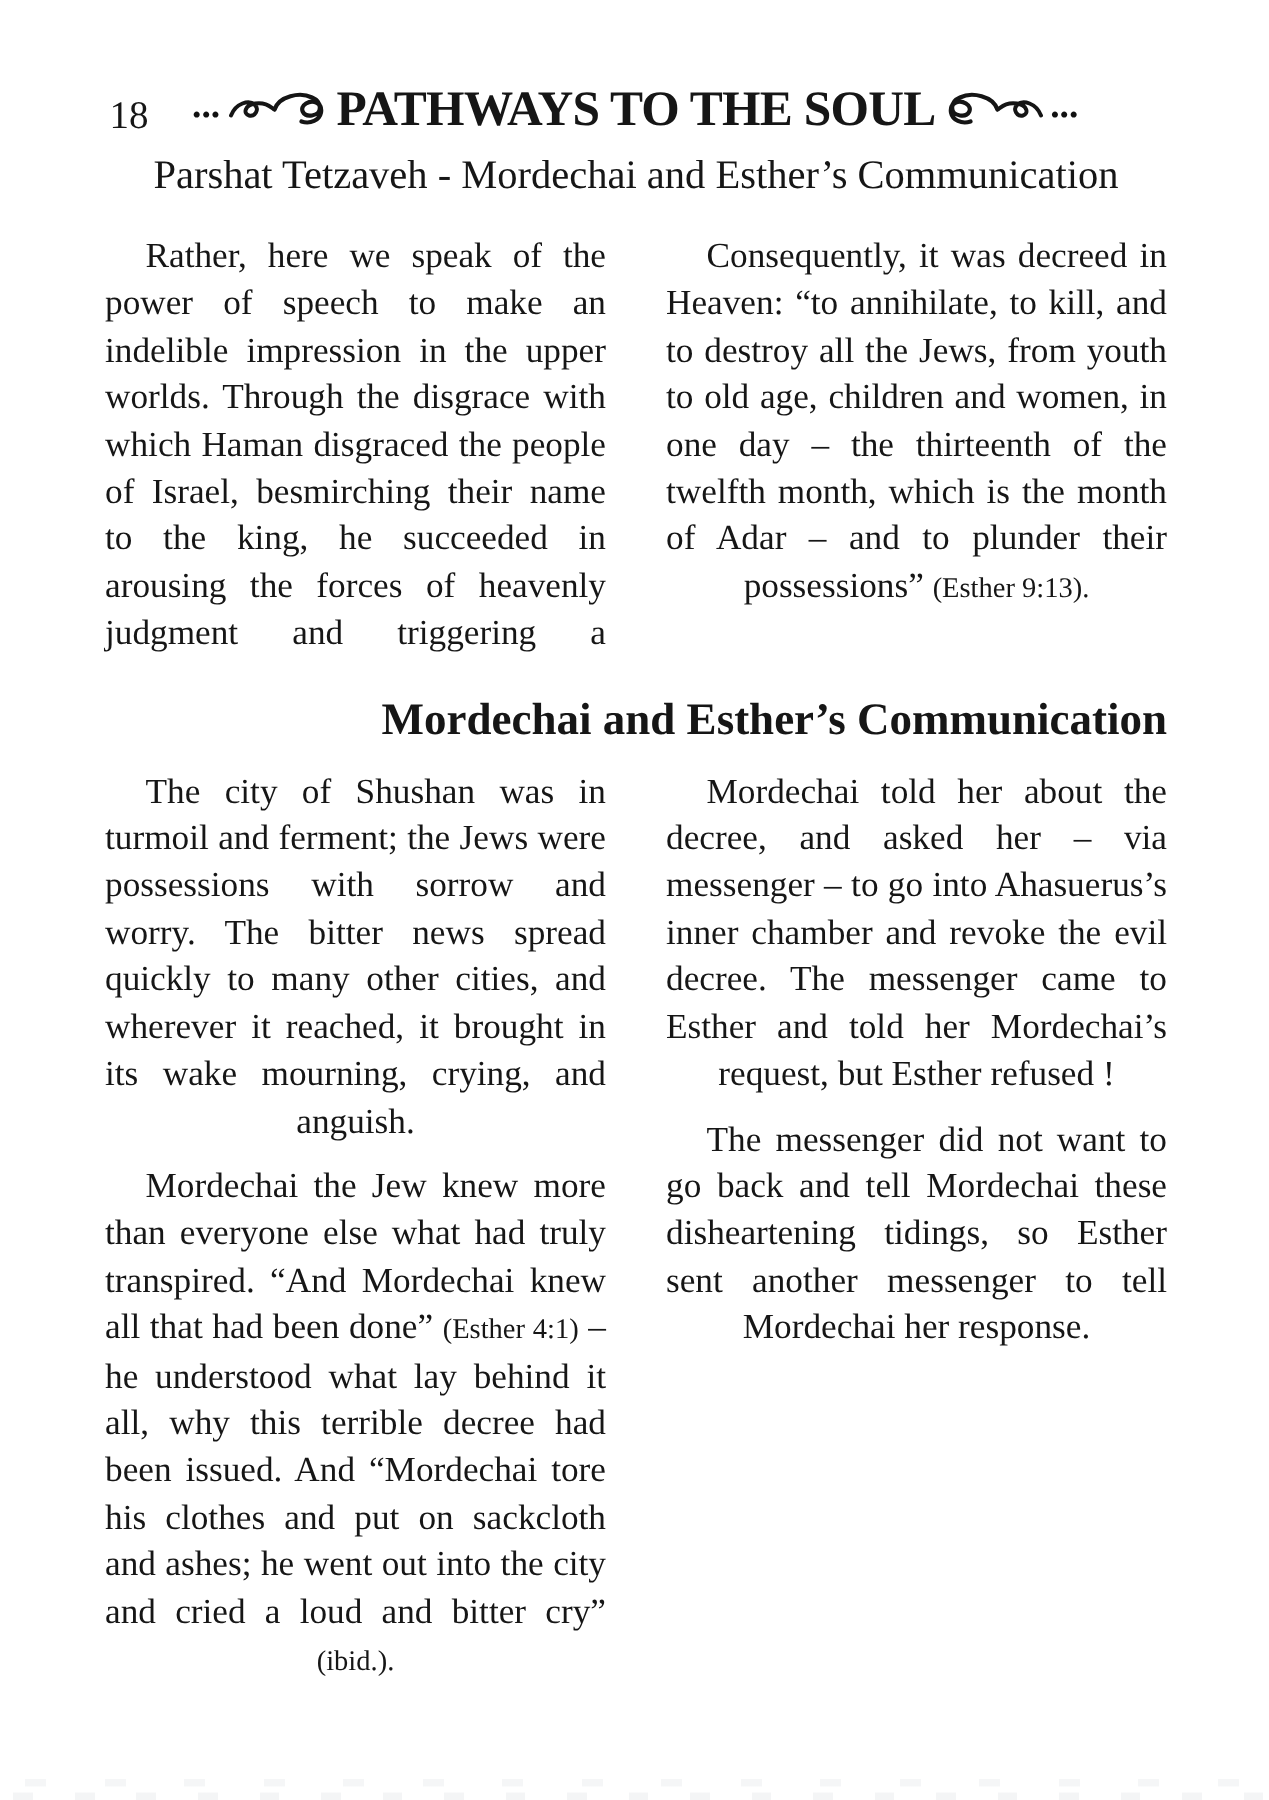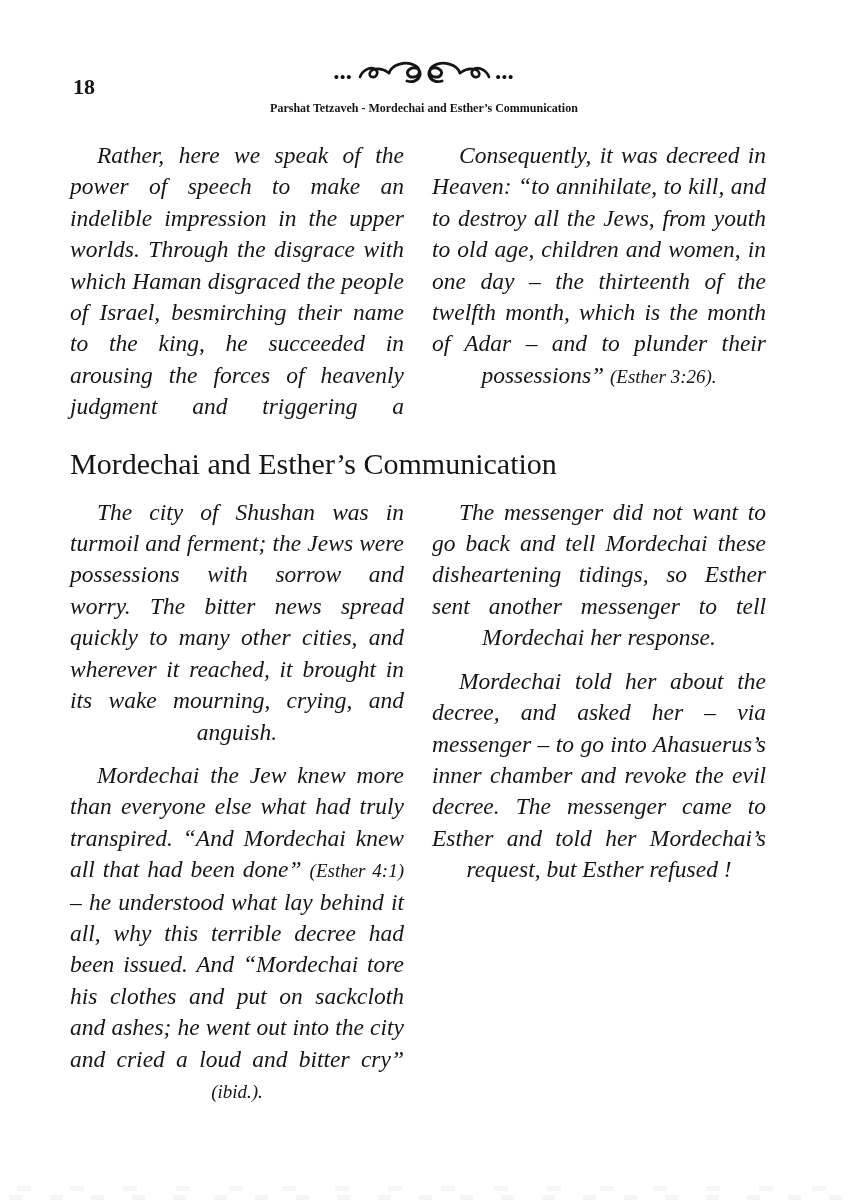--- a/index.html
+++ b/index.html
@@ -4,36 +4,36 @@
 <style>
   html,body{margin:0;padding:0;}
   body{
     width:846px;height:1200px;background:#ffffff;position:relative;overflow:hidden;
     font-family:"Liberation Serif","DejaVu Serif",serif;color:#161616;
     -webkit-font-smoothing:antialiased;
   }
   .page{position:absolute;inset:0;padding:50px 68px 0 70px;box-sizing:border-box;}
   
   .header{position:relative;text-align:center;}
-  .page-num{position:absolute;left:3px;top:24px;font-weight:bold;font-size:22px;}
+  .page-num{position:absolute;left:3px;top:12px;font-weight:normal;font-size:26px;}
   .title-row{display:flex;justify-content:center;align-items:center;gap:5px;height:46px;}
   .dots{font-weight:bold;font-size:15px;letter-spacing:1px;color:#111;position:relative;top:4px;}
   .flourish{display:block;}
   .flourish-right{transform:scaleX(-1);}
   .book-title{font-weight:bold;font-size:33px;letter-spacing:-0.5px;white-space:nowrap;padding:0 3px;}
-  .subtitle{font-weight:bold;font-size:12px;margin-top:5px;}
+  .subtitle{font-weight:normal;font-size:27px;margin-top:5px;}
   
-  .two-col{display:flex;gap:28px;margin-top:24px;font-style:italic;}
+  .two-col{display:flex;gap:40px;margin-top:24px;}
   .col{width:334px;}
   p.para{margin:0 0 12px 0;font-size:23.5px;line-height:31.4px;text-align:justify;}
   p.para.indent{text-indent:27px;}
   p.para.last-center{text-align-last:center;}
   p.para.last-justify{text-align-last:justify;}
   .cite{font-size:19px;}
-  .section-heading{text-align:left;font-weight:normal;font-size:30px;margin:12px 0 16px 0;}
+  .section-heading{text-align:right;font-weight:bold;font-size:30px;margin:12px 0 16px 0;}
   
   .artifact{
     position:absolute;bottom:0;left:0;width:100%;height:14px;opacity:.55;pointer-events:none;
     background:
       repeating-linear-gradient(90deg,transparent 0 9px,#eceef0 9px 22px,transparent 22px 41px) 0 9px/100% 5px no-repeat,
       repeating-linear-gradient(90deg,transparent 0 17px,#eef0f2 17px 31px,transparent 31px 53px) 0 0/100% 5px no-repeat;
   }
 </style>
 </head>
 <body>
@@ -44,49 +44,50 @@
     <div class="page-num">18</div>
 
     <div class="title-row">
       <span class="dots">•••</span>
       <span>
         <svg class="flourish" width="64" height="26" viewBox="0 0 64 26">
           <path d="M2 17 C5 9 14 6 18 10 C21 13 18 18 14 17 C10 16 11 10 18 9 C25 8 28 11 31 13" fill="none" stroke="#151515" stroke-width="2.6" stroke-linecap="round"></path>
           <path d="M31 13 C34 4 48 1 56 5 C63 8 63 16 56 17 C50 18 47 12 52 9 C57 6 63 9 62 15 C61 20 55 23 49 21" fill="none" stroke="#151515" stroke-width="2.8" stroke-linecap="round"></path>
         </svg>
       </span>
+      <span class="book-title">PATHWAYS TO THE SOUL</span>
       <span>
         <svg class="flourish flourish-right" width="64" height="26" viewBox="0 0 64 26">
           <path d="M2 17 C5 9 14 6 18 10 C21 13 18 18 14 17 C10 16 11 10 18 9 C25 8 28 11 31 13" fill="none" stroke="#151515" stroke-width="2.6" stroke-linecap="round"></path>
           <path d="M31 13 C34 4 48 1 56 5 C63 8 63 16 56 17 C50 18 47 12 52 9 C57 6 63 9 62 15 C61 20 55 23 49 21" fill="none" stroke="#151515" stroke-width="2.8" stroke-linecap="round"></path>
         </svg>
       </span>
       <span class="dots">•••</span>
     </div>
 
     <div class="subtitle">Parshat Tetzaveh - Mordechai and Esther’s Communication</div>
   </div>
 
   <div class="two-col">
     <div class="col">
         <p class="para indent last-justify"><span>Rather, here we speak of the power of speech to make an indelible impression in the upper worlds. Through the disgrace with which Haman disgraced the people of Israel, besmirching their name to the king, he succeeded in arousing the forces of heavenly judgment and triggering a</span></p>
       </div>
     <div class="col">
-        <p class="para indent last-center"><span>Consequently, it was decreed in Heaven: “to annihilate, to kill, and to destroy all the Jews, from youth to old age, children and women, in one day – the thirteenth of the twelfth month, which is the month of Adar – and to plunder their possessions” </span><span class="cite">(Esther 3:26).</span></p>
+        <p class="para indent last-center"><span>Consequently, it was decreed in Heaven: “to annihilate, to kill, and to destroy all the Jews, from youth to old age, children and women, in one day – the thirteenth of the twelfth month, which is the month of Adar – and to plunder their possessions” </span><span class="cite">(Esther 9:13).</span></p>
       </div>
   </div>
 
   <div class="section-heading">Mordechai and Esther’s Communication</div>
 
   <div class="two-col" style="margin-top:0;">
     <div class="col">
         <p class="para indent last-center"><span>The city of Shushan was in turmoil and ferment; the Jews were possessions with sorrow and worry. The bitter news spread quickly to many other cities, and wherever it reached, it brought in its wake mourning, crying, and anguish.</span></p>
         <p class="para indent last-center"><span>Mordechai the Jew knew more than everyone else what had truly transpired. “And Mordechai knew all that had been done” </span><span class="cite">(Esther 4:1)</span><span> – he understood what lay behind it all, why this terrible decree had been issued. And “Mordechai tore his clothes and put on sackcloth and ashes; he went out into the city and cried a loud and bitter cry” </span><span class="cite">(ibid.).</span></p>
       </div>
     <div class="col">
+        <p class="para indent last-center"><span>Mordechai told her about the decree, and asked her – via messenger – to go into Ahasuerus’s inner chamber and revoke the evil decree. The messenger came to Esther and told her Mordechai’s request, but Esther refused !</span></p>
         <p class="para indent last-center"><span>The messenger did not want to go back and tell Mordechai these disheartening tidings, so Esther sent another messenger to tell Mordechai her response.</span></p>
-        <p class="para indent last-center"><span>Mordechai told her about the decree, and asked her – via messenger – to go into Ahasuerus’s inner chamber and revoke the evil decree. The messenger came to Esther and told her Mordechai’s request, but Esther refused !</span></p>
       </div>
   </div>
 
 </div>
 
 <div class="artifact"></div>
 
 </body></html>

